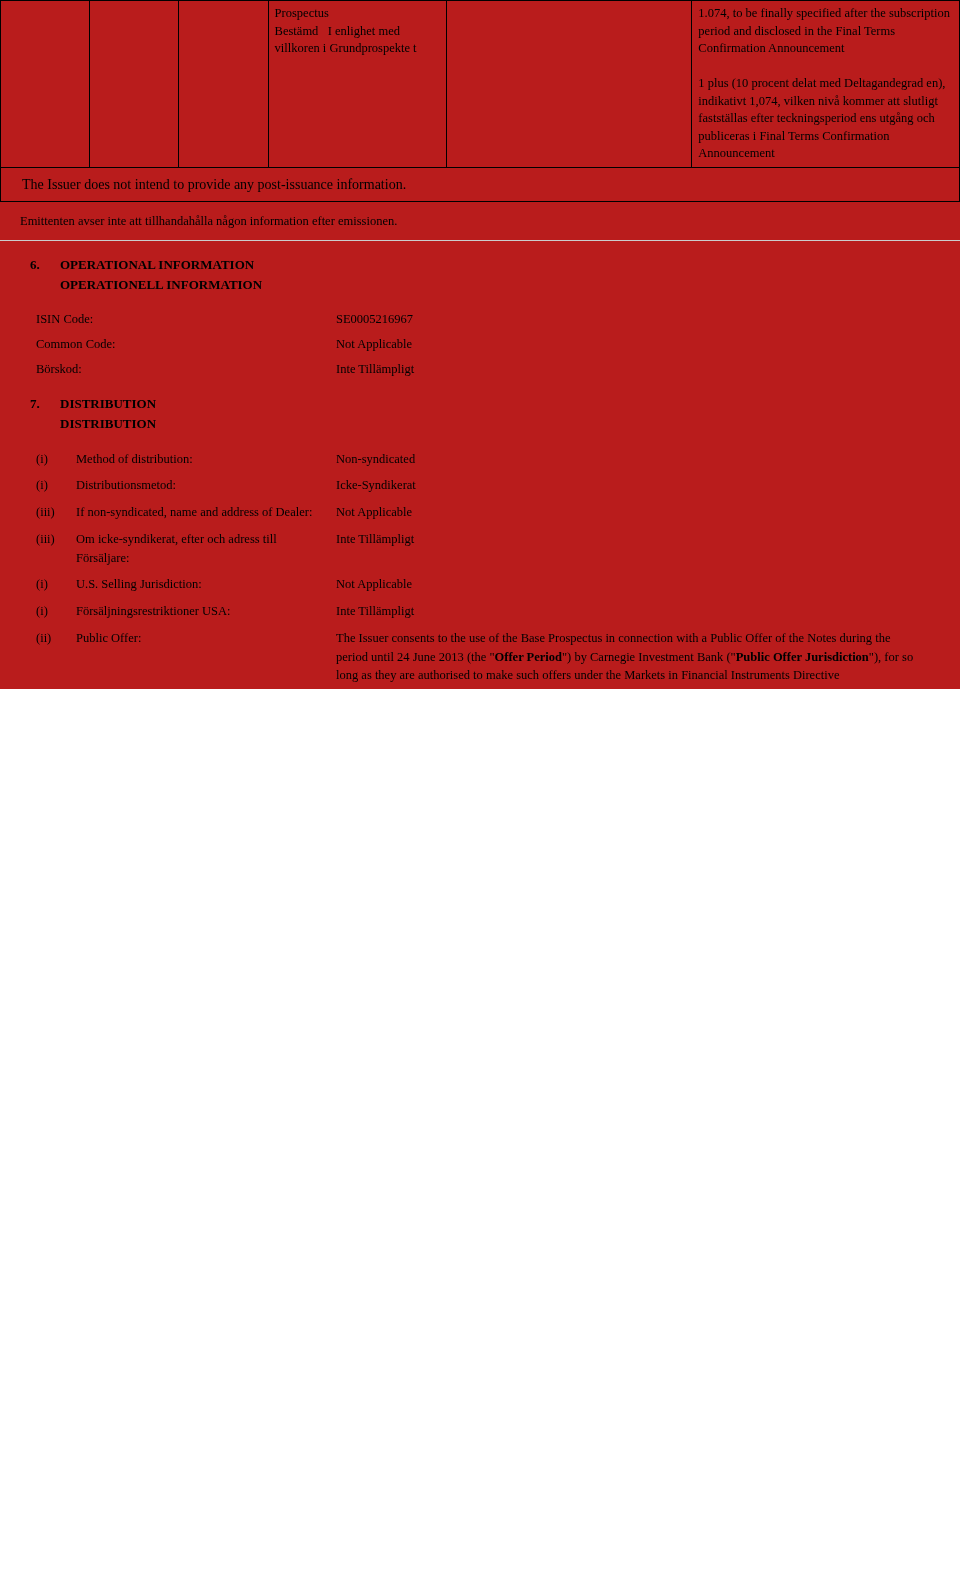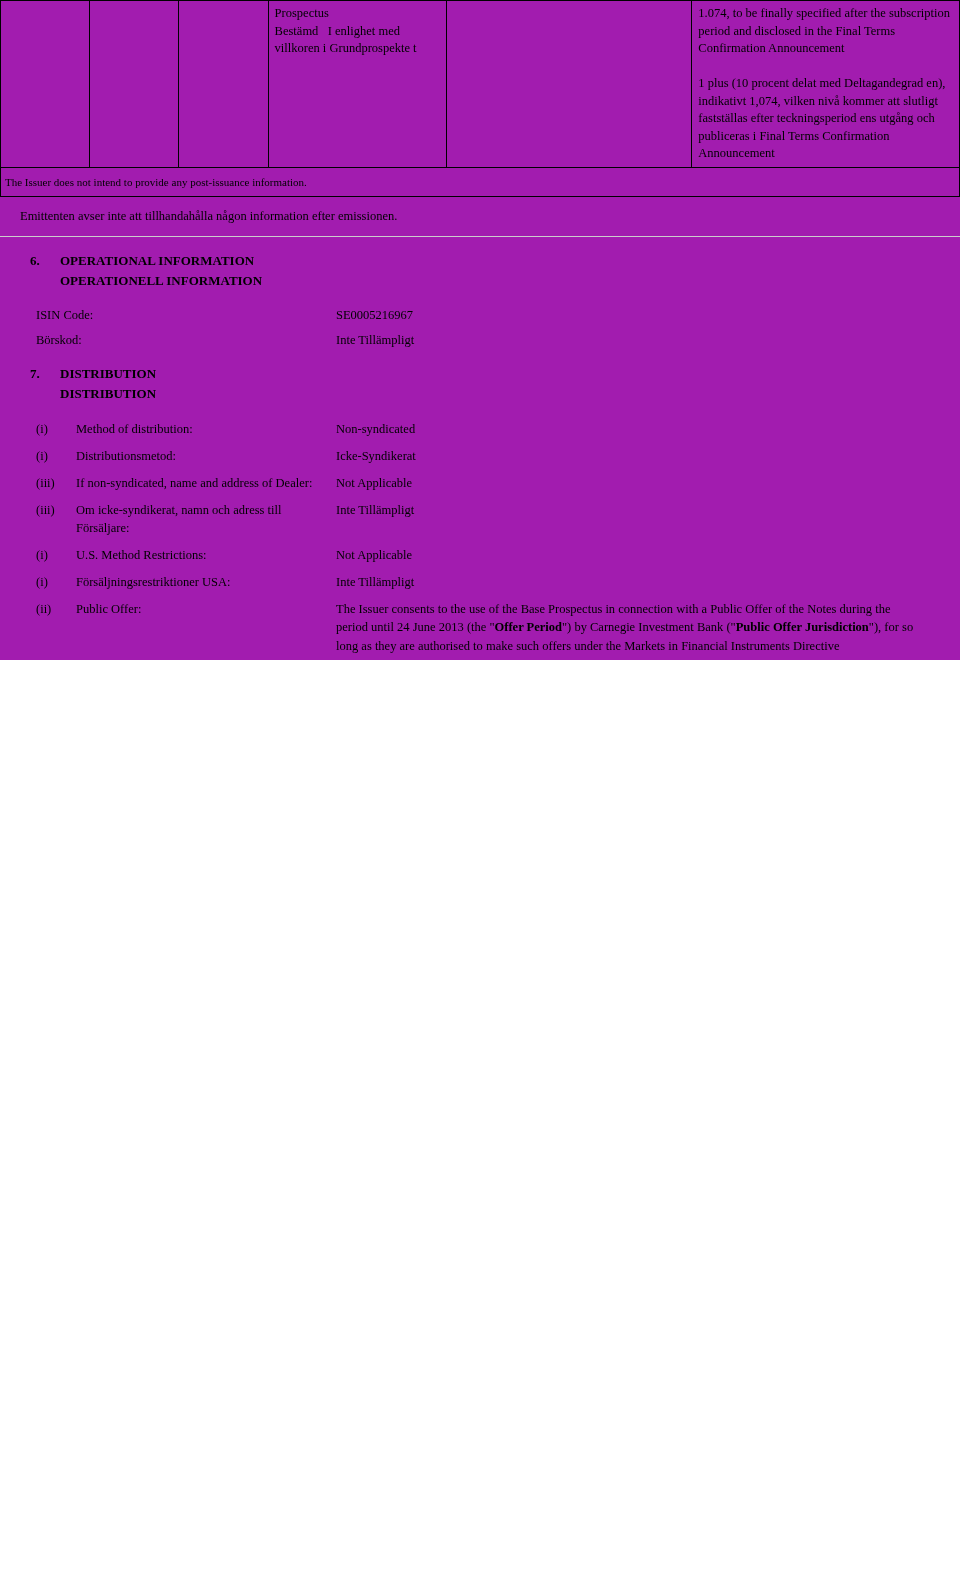--- a/index.html
+++ b/index.html
@@ -10,21 +10,21 @@
     body {
       background: #fff;
       font-family: Times New Roman, Times, serif;
       font-size: 13px;
       color: #000;
       width: 960px;
     }
     .page {
       width: 960px;
       padding: 0;
-      background: #a21caf;
+      background: #b91c1c;
     }
     
     .top-table {
       width: 100%;
       border-collapse: collapse;
       margin-bottom: 0;
     }
     .top-table td {
       border: 1px solid #000;
       padding: 4px 6px;
@@ -36,22 +36,22 @@
     .top-table .col2 { width: 80px; }
     .top-table .col3 { width: 80px; }
     .top-table .col4 { width: 160px; }
     .top-table .col5 { width: 220px; }
     .top-table .col6 { width: 240px; }
 
     .issuer-note {
       width: 100%;
       border: 1px solid #000;
       border-top: none;
-      padding: 6px 4px;
-      font-size: 11px;
+      padding: 6px 21px;
+      font-size: 14px;
       line-height: 1.5;
     }
 
     .emittenten-note {
       padding: 10px 20px;
       font-size: 12.5px;
       line-height: 1.5;
       border-bottom: 1px solid #ccc;
     }
 
@@ -160,20 +160,24 @@
       </div>
     </div>
 
     <table class="info-table">
       <tbody id="section6-tbody">
       <tr>
       <td class="label-col">ISIN Code:</td>
       <td class="value-col">SE0005216967</td>
     </tr>
           <tr>
+      <td class="label-col">Common Code:</td>
+      <td class="value-col">Not Applicable</td>
+    </tr>
+          <tr>
       <td class="label-col">Börskod:</td>
       <td class="value-col">Inte Tillämpligt</td>
     </tr>
         </tbody>
     </table>
 
     <div style="padding: 14px 0 4px 0; display: flex;">
       <span class="section-header-number">7.</span>
       <div>
         <div class="section-title">DISTRIBUTION</div>
@@ -193,26 +197,26 @@
       <td class="label-col">Distributionsmetod:</td>
       <td class="value-col">Icke-Syndikerat</td>
     </tr>
           <tr>
       <td class="num-col">(iii)</td>
       <td class="label-col">If non-syndicated, name and address of Dealer:</td>
       <td class="value-col">Not Applicable</td>
     </tr>
           <tr>
       <td class="num-col">(iii)</td>
-      <td class="label-col">Om icke-syndikerat, namn och adress till Försäljare:</td>
+      <td class="label-col">Om icke-syndikerat, efter och adress till Försäljare:</td>
       <td class="value-col">Inte Tillämpligt</td>
     </tr>
           <tr>
       <td class="num-col">(i)</td>
-      <td class="label-col">U.S. Method Restrictions:</td>
+      <td class="label-col">U.S. Selling Jurisdiction:</td>
       <td class="value-col">Not Applicable</td>
     </tr>
           <tr>
       <td class="num-col">(i)</td>
       <td class="label-col">Försäljningsrestriktioner USA:</td>
       <td class="value-col">Inte Tillämpligt</td>
     </tr>
           <tr>
       <td class="num-col">(ii)</td>
       <td class="label-col">Public Offer:</td>

